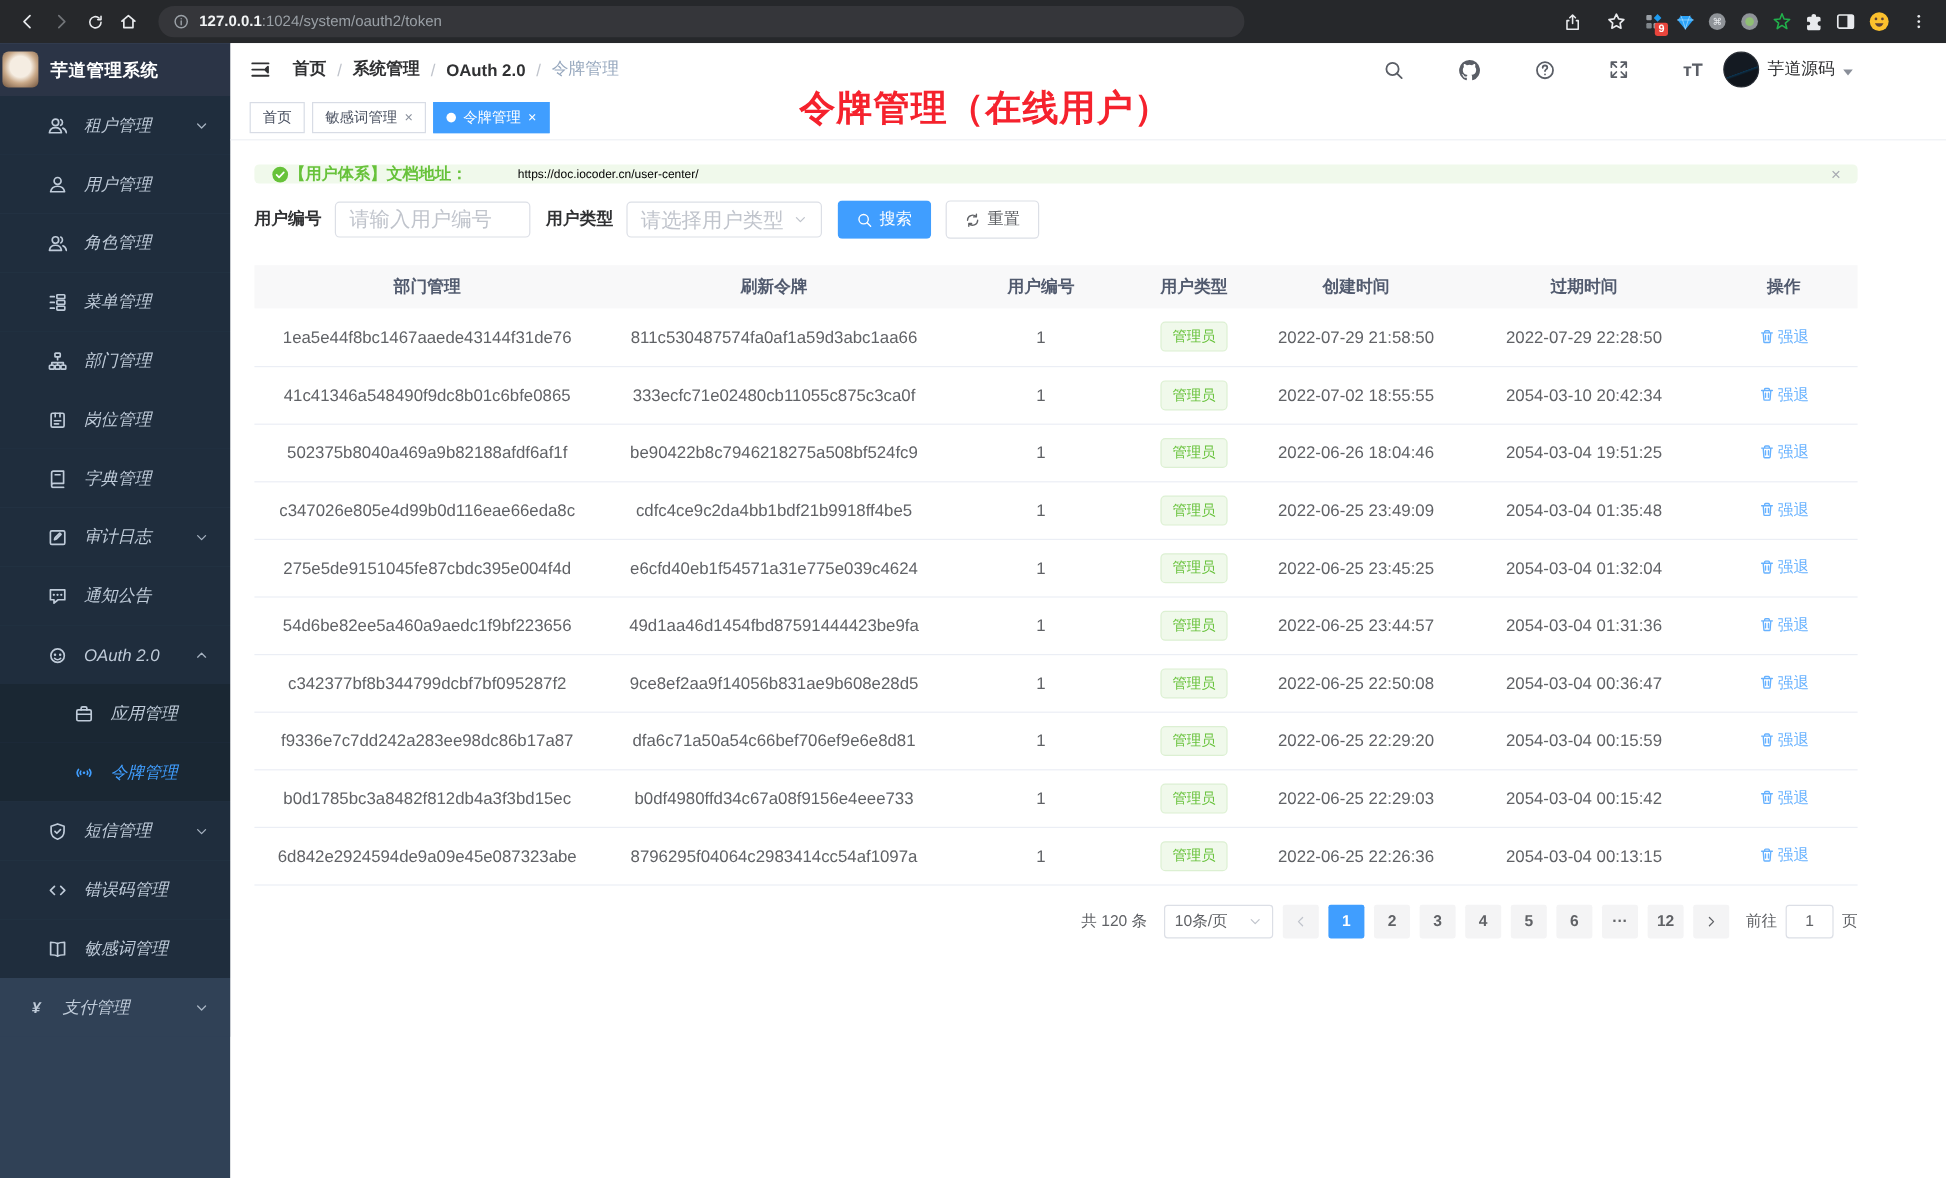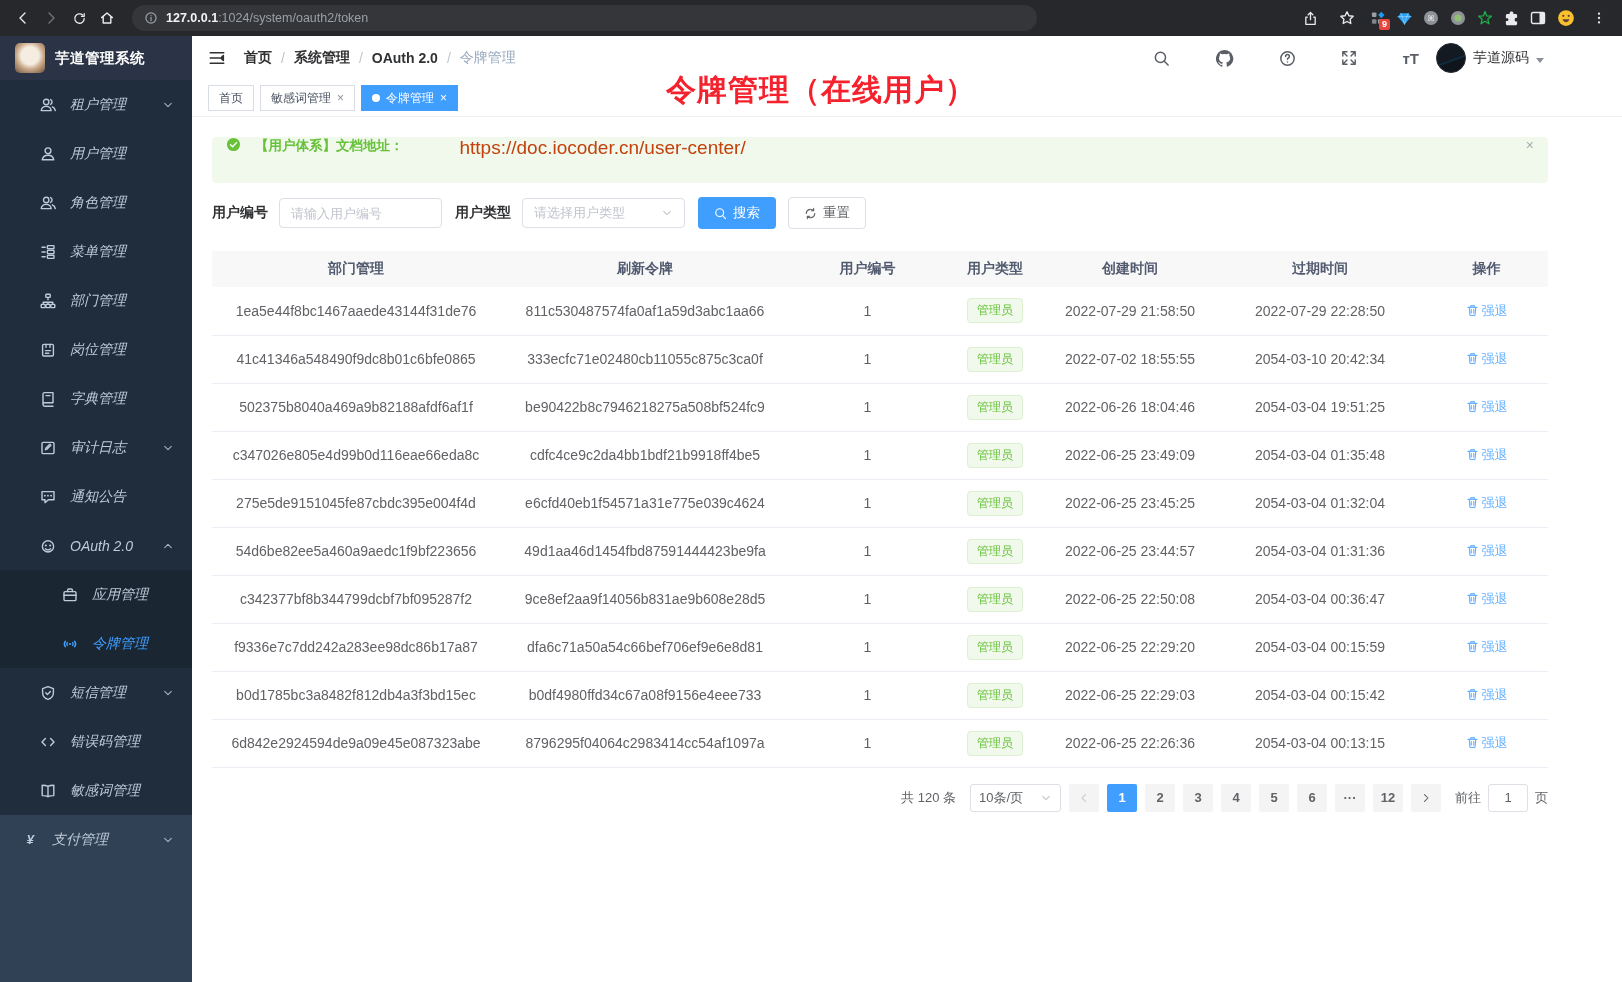--- a/index.html
+++ b/index.html
@@ -13,21 +13,21 @@
   .url-pill { width:905px; height:26px; margin-left:10px; background:#35363a; border-radius:13px; display:flex; align-items:center; gap:8px; padding:0 12px; color:#e8eaed; font-size:12.5px; }
   .url-host { color:#f1f3f4; font-weight:700; }
   .url-path { color:#9aa0a6; }
   .chrome-right { margin-left:auto; display:flex; align-items:center; gap:11px; }
   .ext-wrap { position:relative; display:flex; }
   .ext-badge { position:absolute; right:-4px; bottom:-4px; background:#e8453c; color:#fff; font-size:9px; padding:0 3px; border-radius:2px; line-height:11px; font-weight:700; }
 
   
   .app { display:flex; height:946px; }
   .sidebar { width:192px; background:#304156; flex:none; display:flex; flex-direction:column; }
-  .logo-bar { height:44px; background:#2b3446; display:flex; align-items:center; padding-left:15px; gap:10px; flex:none; }
+  .logo-bar { height:44px; background:#2b3446; display:flex; align-items:center; padding-left:2px; gap:10px; flex:none; }
   .logo-img { width:30px; height:30px; border-radius:5px; background:radial-gradient(circle at 50% 42%, #f5ede2 0 38%, #c8a888 60%, #6b4f3a 100%); flex:none; }
   .logo-title { color:#fff; font-size:14.5px; font-weight:700; letter-spacing:.5px; }
   .menu { flex:1;font-style:italic; }
   .menu-item { height:49px; display:flex; align-items:center; color:#bfcbd9; cursor:pointer; background:#304156; }
   .menu-item.lvl1 { background:#1f2d3d; padding-left:40px; }
   .menu-item.lvl2 { background:#1a2733; padding-left:62px; }
   .menu-item.lvl0 { padding-left:22px; }
   .menu-item .mi-icon { width:16px; height:16px; margin-right:14px; display:flex; }
   .menu-item .mi-label { font-size:14px; }
   .menu-item .mi-arrow { margin-left:auto; margin-right:18px; display:flex; opacity:.85; }
@@ -52,28 +52,28 @@
   
   .tags-row { height:37px; display:flex; align-items:center; gap:6px; padding-left:16px; border-bottom:1px solid #eef0f4; flex:none; }
   .tag { height:26px; display:flex; align-items:center; gap:6px; padding:0 10px; border:1px solid #d8dce5; background:#fff; color:#495060; font-size:12px; cursor:pointer; }
   .tag .tag-close { font-size:12px; color:#8a909c; }
   .tag.active { background:#409eff; border-color:#409eff; color:#fff; }
   .tag.active .tag-close { color:#fff; }
   .tag-dot { width:8px; height:8px; border-radius:50%; background:#fff; }
 
   
   .content { width:1336px; margin-left:20px; padding-top:20px; }
-  .alert { height:46px; background:#f0f9eb; border-radius:4px; display:flex; gap:14px; padding:0 14px; position:relative; }
+  .alert { height:16px; background:#f0f9eb; border-radius:4px; display:flex; align-items:center; gap:0; padding:0 14px; position:relative; }
   .alert-text { color:#67c23a; font-size:13.5px; font-weight:600; }
-  .alert-link { color:#c2410c; font-size:19px; text-decoration:none;padding-left:42px; }
+  .alert-link { color:#000000; font-size:10px; text-decoration:none;padding-left:42px; }
   .alert-close { position:absolute; right:14px; color:#a8abb2; font-size:14px; cursor:pointer; }
 
   .filter-row { margin-top:14px; display:flex; align-items:center; }
   .f-label { font-weight:700; color:#303133; font-size:14px; margin-right:11px; }
-  .f-input, .f-select { width:163px; height:30px; border:1px solid #dcdfe6; border-radius:4px; padding:0 11px; font-size:13px; color:#606266; background:#fff; display:flex; align-items:center; }
+  .f-input, .f-select { width:163px; height:30px; border:1px solid #dcdfe6; border-radius:4px; padding:0 11px; font-size:17px; color:#606266; background:#fff; display:flex; align-items:center; }
   .f-input::placeholder { color:#c0c4cc; font-family:inherit; }
   .f-select { justify-content:space-between; color:#c0c4cc; cursor:pointer; margin-right:13px; }
   .f-input { margin-right:13px; outline:none; }
   .sel-chev { color:#c0c4cc; display:flex; }
   .btn { height:32px; border-radius:4px; font-size:13.5px; display:inline-flex; align-items:center; gap:6px; padding:0 15px; cursor:pointer; border:1px solid transparent; }
   .btn-primary { background:#409eff; color:#fff; }
   .btn-plain { background:#fff; color:#606266; border-color:#dcdfe6; margin-left:12px; }
 
   table.grid { margin-top:22px; width:1336px; border-collapse:collapse; table-layout:fixed; }
   .grid th { background:#f8f8f9; height:36px; color:#515a6e; font-size:14px; font-weight:700; text-align:center; }

